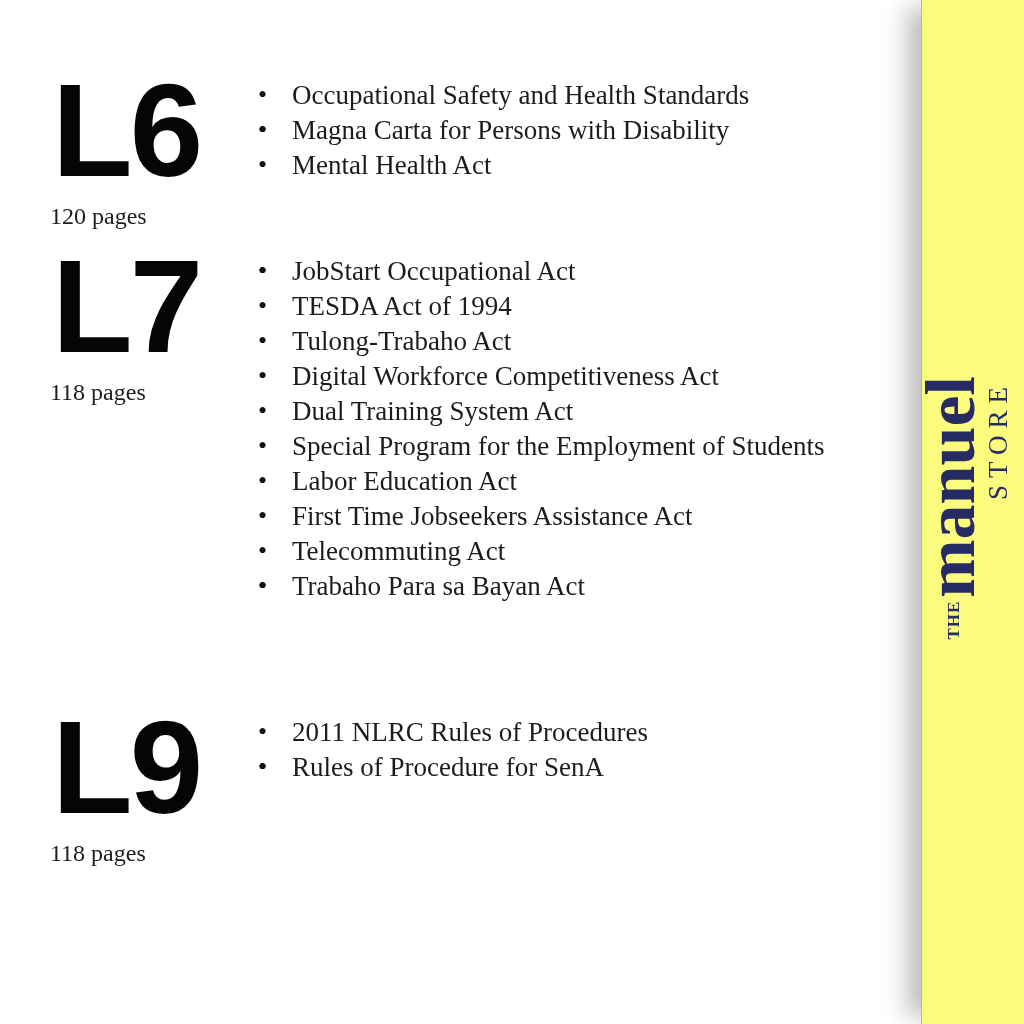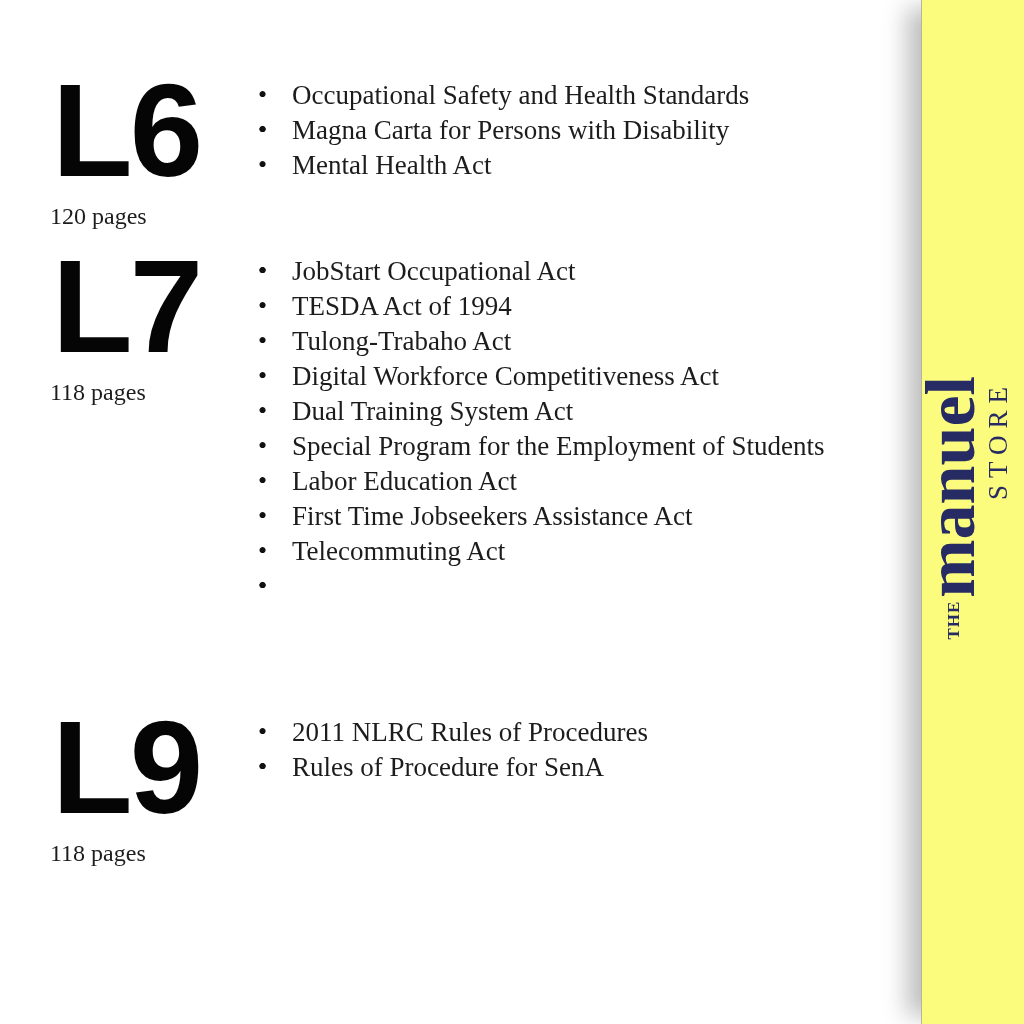--- a/index.html
+++ b/index.html
@@ -154,21 +154,21 @@
         <li><span class="dot">•</span><span>JobStart Occupational Act</span></li>
         <li><span class="dot">•</span><span>TESDA Act of 1994</span></li>
         <li><span class="dot">•</span><span>Tulong-Trabaho Act</span></li>
         <li><span class="dot">•</span><span>Digital Workforce Competitiveness Act</span></li>
         <li><span class="dot">•</span><span>Dual Training System Act</span></li>
         <li><span class="dot">•</span><span>Special Program for the Employment of Students</span></li>
         <li><span class="dot">•</span><span>Labor Education Act</span></li>
         <li><span class="dot">•</span><span>First Time Jobseekers Assistance Act</span></li>
         <li><span class="dot">•</span><span>Telecommuting Act</span></li>
         <li><span class="dot">•</span></li>
-        <li><span class="dot">•</span></li>
+        <li><span class="dot">•</span><span>Trabaho Para sa Bayan Act</span></li>
       </ul>
   </div>
 
   <div class="section section--l9">
     <div class="head-col">
       <div class="big-label">L9</div>
       <div class="pages">118 pages</div>
     </div>
     <ul class="law-list">
         <li><span class="dot">•</span><span>2011 NLRC Rules of Procedures</span></li>

